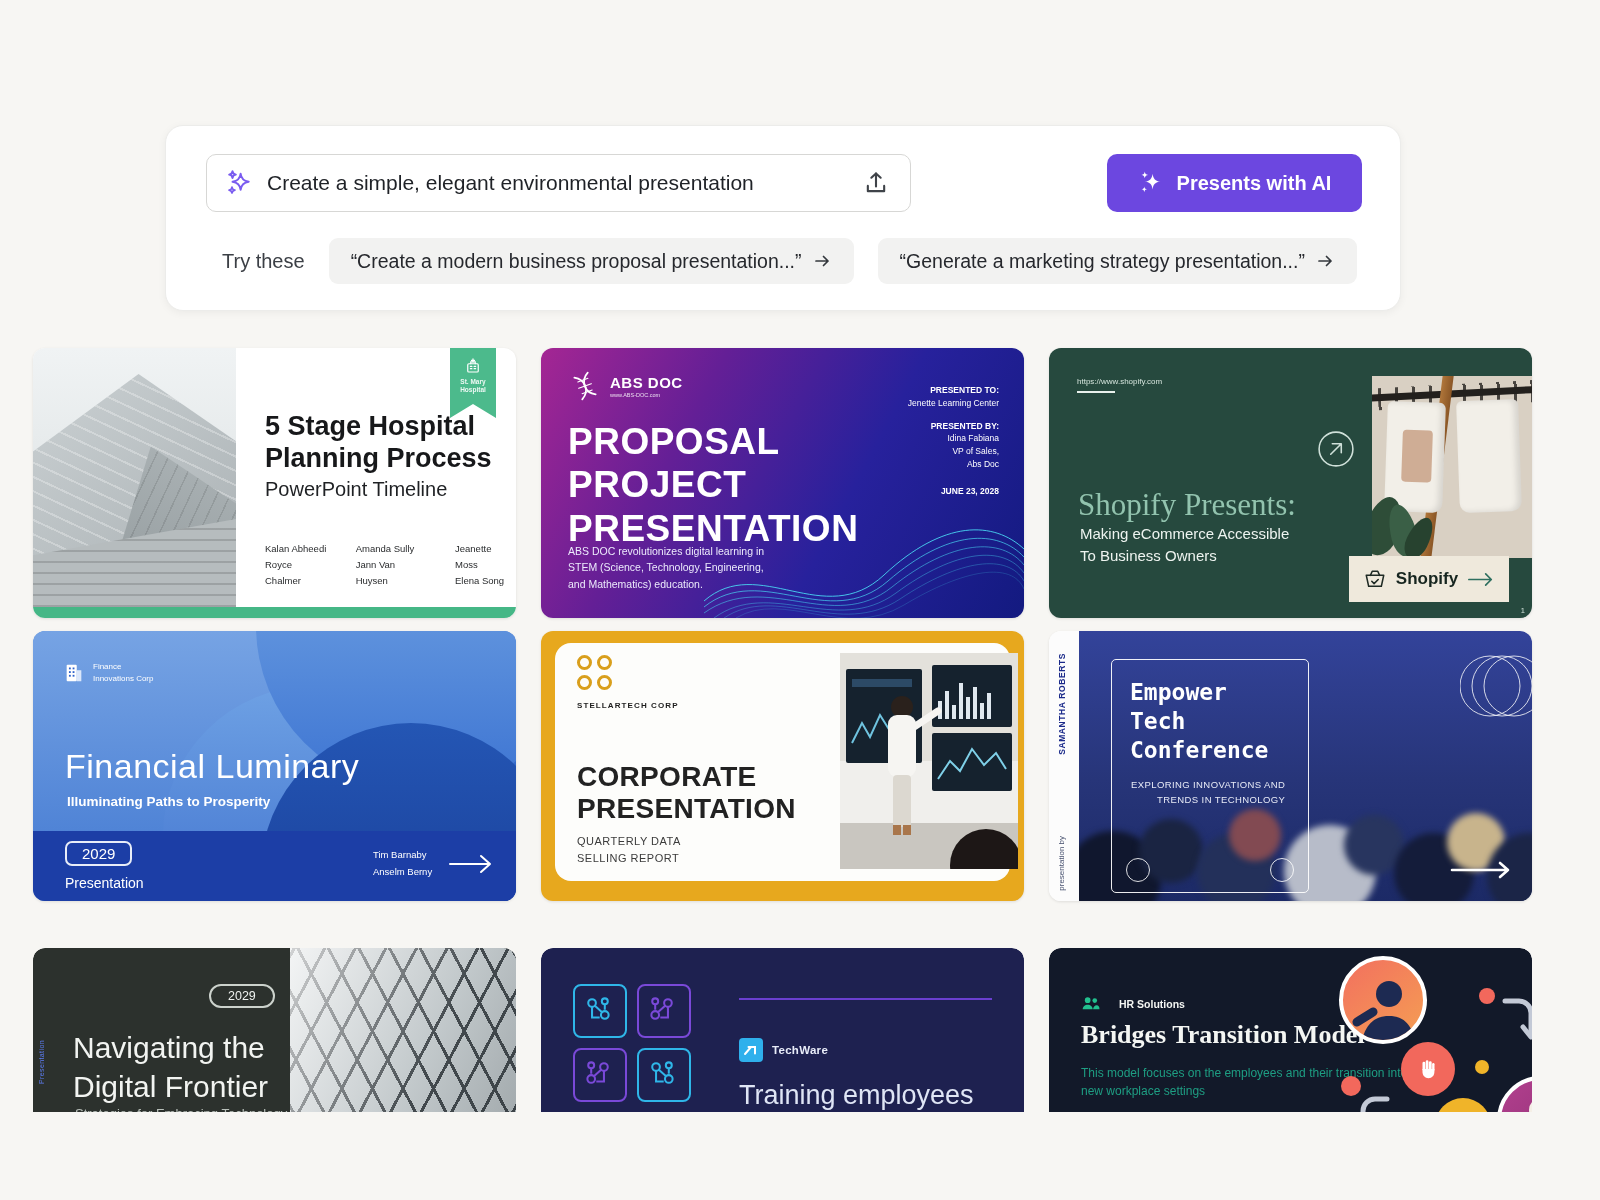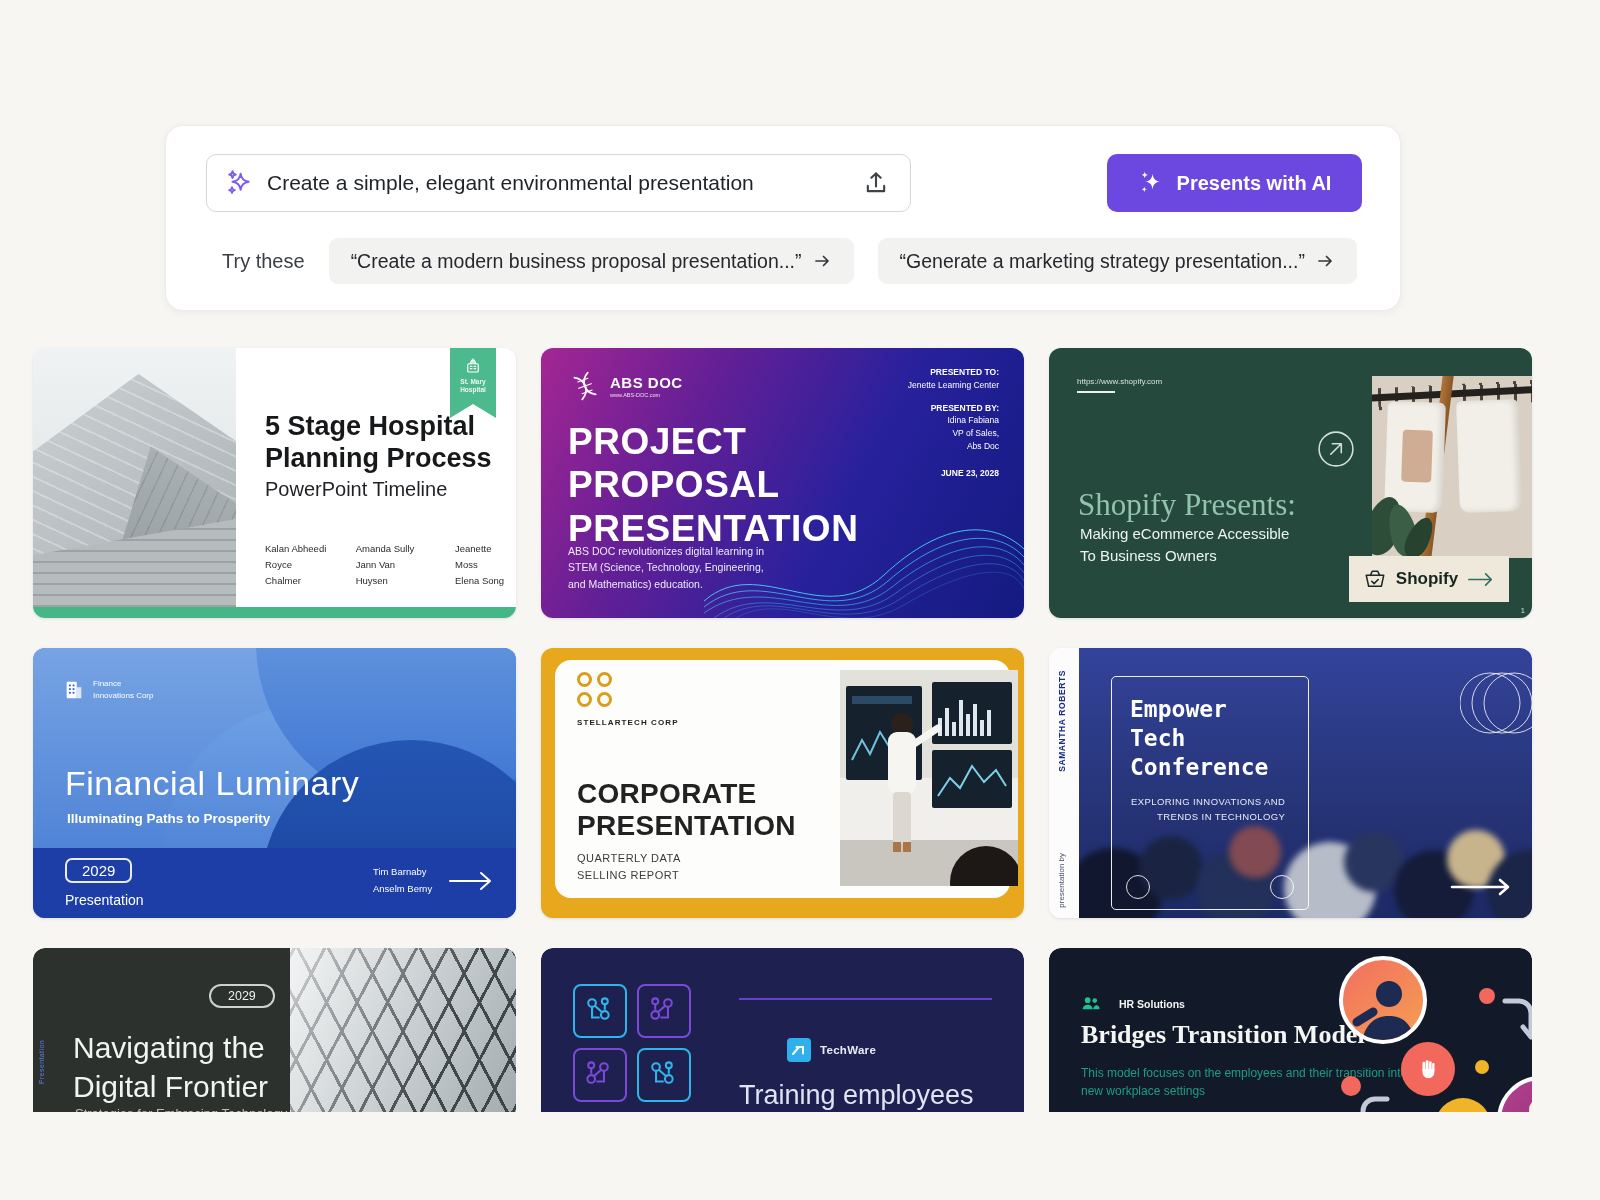--- a/index.html
+++ b/index.html
@@ -43,21 +43,21 @@
     font-size:19.5px; color:#26282d; font-family:inherit; white-space:nowrap;
   }
   .chip svg { flex:0 0 auto; }
 
   
   .card {
     position:absolute; width:483px; height:270px; border-radius:12px;
     overflow:hidden; cursor:pointer; box-shadow:0 1px 3px rgba(0,0,0,.10);
   }
   .c1 { left:33px; }  .c2 { left:541px; } .c3 { left:1049px; }
-  .r1 { top:348px; }  .r2 { top:648px; }
+  .r1 { top:348px; }  .r2 { top:631px; }
   .clip {
     position:absolute; top:948px; width:483px; height:164px;
     overflow:hidden; border-radius:12px 12px 0 0;
   }
   .clip .card { position:absolute; left:0; top:0; box-shadow:none; }
 
   
   .hospital { background:#fff; }
   .hospital .photo { position:absolute; left:0; top:0; width:203px; height:259px; overflow:hidden; }
   .hospital .photo .f { position:absolute; inset:0; }
@@ -83,21 +83,21 @@
   .hospital .authors .col { font-size:9.5px; color:#2a2c2e; line-height:1.7; }
 
   
   .absdoc { background:linear-gradient(118deg,#a42693 0%,#641f96 30%,#27219c 62%,#131a80 100%); color:#fff; }
   .absdoc .logo { position:absolute; left:28px; top:24px; display:flex; align-items:center; gap:9px; }
   .absdoc .logo .lt { line-height:1.2; }
   .absdoc .logo .lt b { font-size:15px; letter-spacing:.5px; display:block; }
   .absdoc .logo .lt i { font-size:5.5px; font-style:normal; opacity:.85; display:block; }
   .absdoc .a-title { position:absolute; left:27px; top:72px; font-size:37px; font-weight:700; line-height:1.17; letter-spacing:.5px; }
   .absdoc .a-title span { display:block; }
-  .absdoc .pres { position:absolute; right:25px; top:18px; width:160px; text-align:right; font-size:8.5px; line-height:1.5; }
+  .absdoc .pres { position:absolute; right:25px; top:36px; width:160px; text-align:right; font-size:8.5px; line-height:1.5; }
   .absdoc .pres b { display:block; font-size:8.5px; }
   .absdoc .pres .gap { height:10px; }
   .absdoc .pres .date { margin-top:14px; font-weight:700; }
   .absdoc .a-body { position:absolute; left:27px; bottom:26px; width:200px; font-size:10.5px; line-height:1.55; color:#eceafc; }
   .absdoc .waves { position:absolute; right:0; bottom:0; }
 
   
   .shopify { background:#26493e; color:#eef4f0; }
   .shopify .url { position:absolute; left:28px; top:29px; font-size:8px; color:#d5e4dc; }
   .shopify .url-line { position:absolute; left:28px; top:43px; width:38px; height:2px; background:#e9f1ec; }
@@ -179,21 +179,21 @@
   .digital .d-title { position:absolute; left:40px; top:80px; font-size:30px; font-weight:500; line-height:1.3; color:#f2f4f1; }
   .digital .d-title span { display:block; }
   .digital .d-sub { position:absolute; left:42px; top:158px; font-size:13px; color:#b9c0ba; }
 
   
   .techware { background:#1e2150; color:#e8ecf8; }
   .techware .tiles { position:absolute; left:32px; top:36px; display:grid; grid-template-columns:54px 54px; gap:10px; }
   .techware .tile { width:54px; height:54px; border-radius:8px; border:2.2px solid currentColor; padding:6px; }
   .techware .cyan { color:#2fb6e8; } .techware .violet { color:#7a49d8; }
   .techware .line { position:absolute; left:198px; top:50px; right:32px; height:2px; background:#6a3fd0; }
-  .techware .brand { position:absolute; left:198px; top:90px; display:flex; align-items:center; gap:9px; font-size:11.5px; font-weight:700; letter-spacing:.3px;margin-left:48px; }
+  .techware .brand { position:absolute; left:198px; top:90px; display:flex; align-items:center; gap:9px; font-size:11.5px; font-weight:700; letter-spacing:.3px; }
   .techware .tw-title { position:absolute; left:198px; top:132px; font-size:27px; color:#dfe5f5; }
 
   
   .bridges { background:#121929; color:#f4f6f3; }
   .bridges .brand { position:absolute; left:32px; top:48px; display:flex; align-items:center; gap:18px; font-size:10.5px; font-weight:700; }
   .bridges .b-title { position:absolute; left:32px; top:72px; font-family:"Liberation Serif","DejaVu Serif",serif; font-size:26px; font-weight:700; }
   .bridges .b-body { position:absolute; left:32px; top:116px; width:330px; font-size:12px; line-height:1.5; color:#1e9e83; }
   .bridges .badge { position:absolute; border-radius:50%; border:4px solid #fff; overflow:hidden; }
   .bridges .bd1 { left:290px; top:8px; width:88px; height:88px; background:linear-gradient(140deg,#f2705f,#f59e53); }
   .bridges .bd2 { left:448px; top:128px; width:88px; height:88px; background:linear-gradient(140deg,#b2408e,#8e2f74); }
@@ -307,22 +307,22 @@
       <b>PRESENTED TO:</b>
       <span>Jenette Learning Center</span>
       <div class="gap"></div>
       <b>PRESENTED BY:</b>
       <span>Idina Fabiana</span><br>
       <span>VP of Sales,</span><br>
       <span>Abs Doc</span>
       <div class="date">JUNE 23, 2028</div>
     </div>
     <div class="a-title">
+      <span>PROPOSAL</span>
       <span>PROJECT</span>
-      <span>PROPOSAL</span>
       <span>PRESENTATION</span>
     </div>
     <div class="a-body">ABS DOC revolutionizes digital learning in STEM (Science, Technology, Engineering, and Mathematics) education.</div>
   </div>
 
   <div class="card c3 r1 shopify">
     <div class="url">https://www.shopify.com</div>
     <div class="url-line"></div>
     <div class="s-photo">
       <div class="rail"></div>

